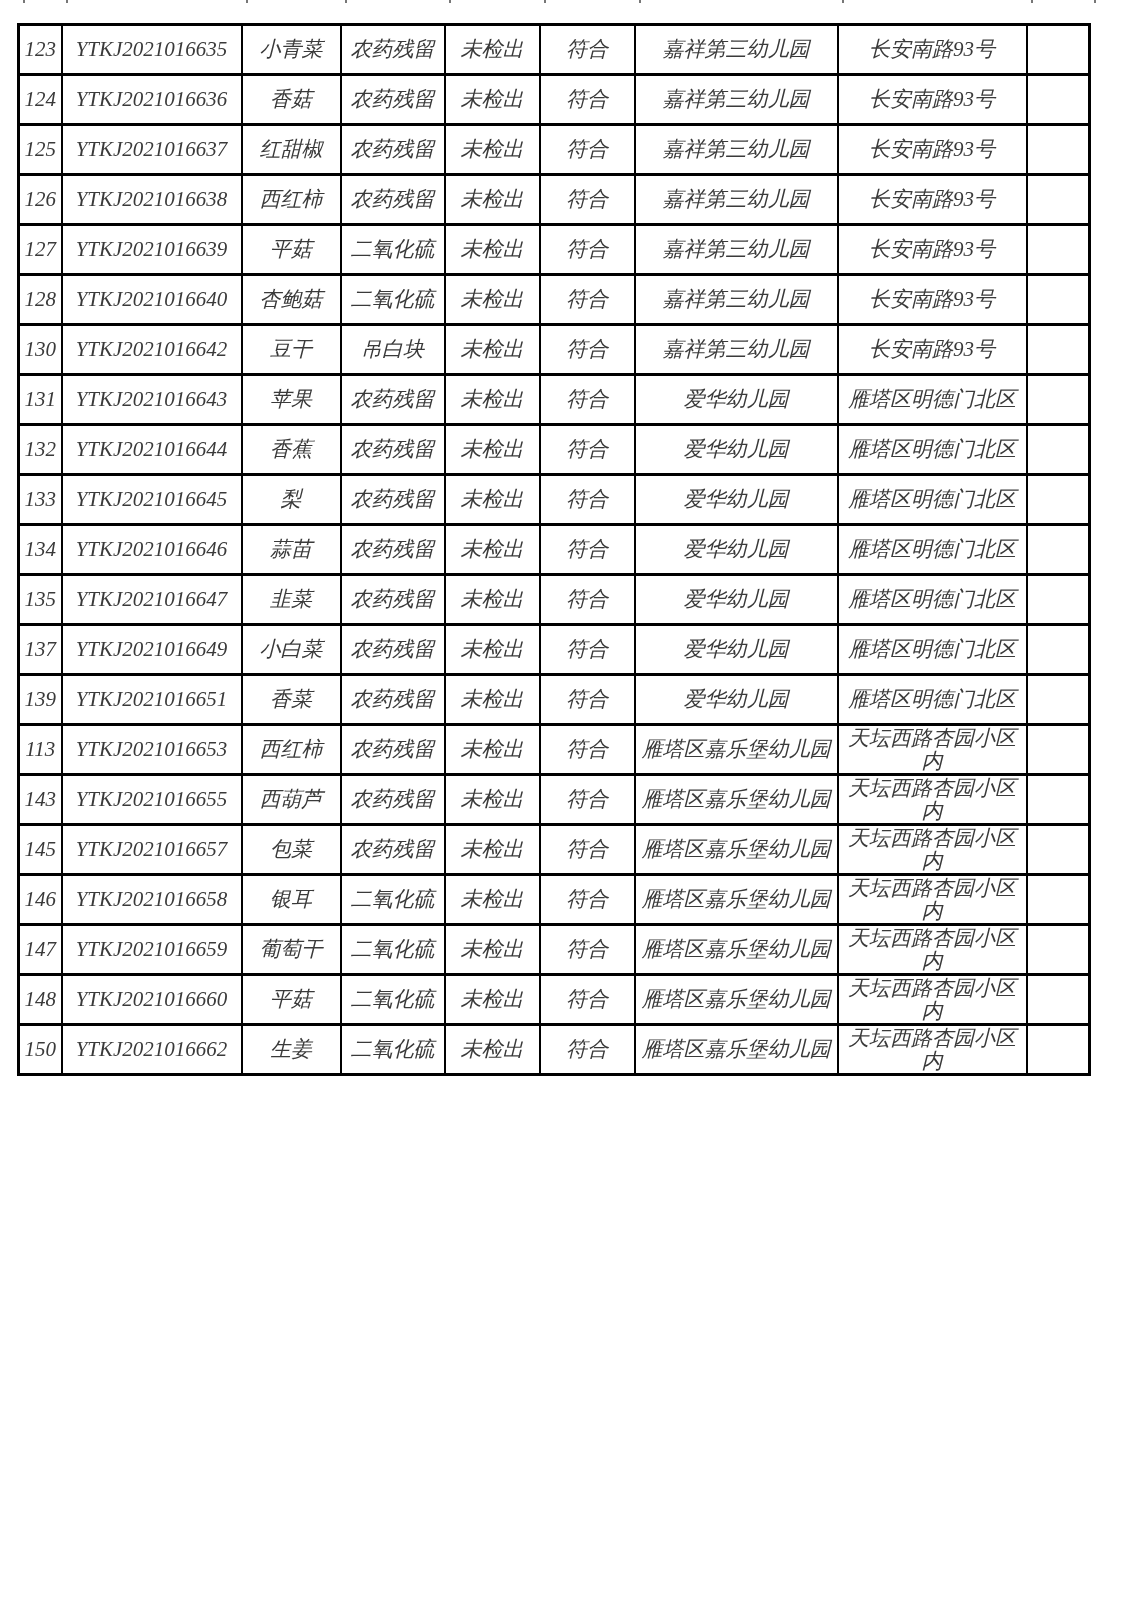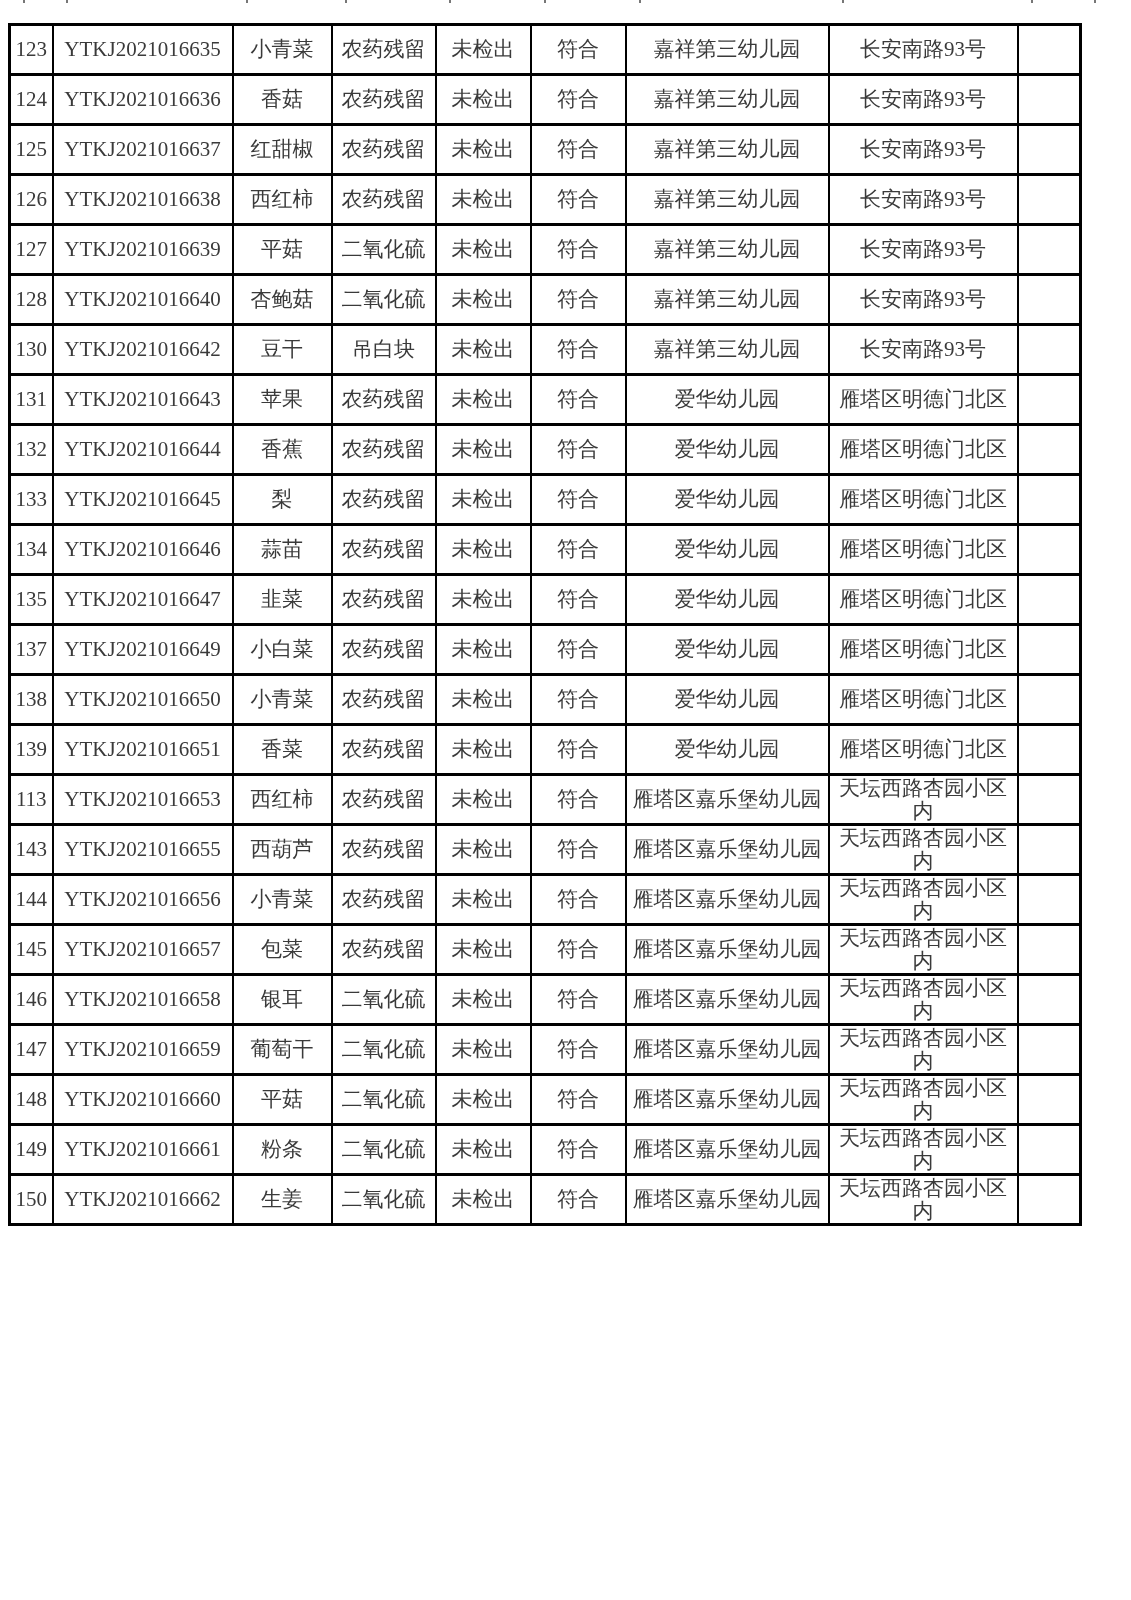--- a/index.html
+++ b/index.html
@@ -12,21 +12,21 @@
   body{
     width:1131px;height:1600px;
     background:var(--bg-color);
     font-family:"Liberation Serif","DejaVu Serif",serif;
     position:relative;
     overflow:hidden;
   }
   
   .stubs{position:absolute;top:0;left:0;width:1131px;height:3px;}
   .stub{position:absolute;top:0;width:2px;height:3px;background:var(--stub-color);}
-  .tbl-wrap{position:absolute;left:8px;top:23px;}
+  .tbl-wrap{position:absolute;left:17px;top:23px;font-style:italic;}
   table{
     border-collapse:collapse;
     table-layout:fixed;
     width:1071px;
     border:3px solid var(--border-color);
   }
   td{
     border:2px solid var(--border-color);
     border-top-width:3px;
     border-bottom-width:3px;
@@ -217,31 +217,20 @@
           <td>YTKJ2021016649</td>
           <td>小白菜</td>
           <td>农药残留</td>
           <td>未检出</td>
           <td>符合</td>
           <td>爱华幼儿园</td>
           <td>雁塔区明德门北区</td>
           <td></td>
         </tr>
         <tr>
-          <td>138</td>
-          <td>YTKJ2021016650</td>
-          <td>小青菜</td>
-          <td>农药残留</td>
-          <td>未检出</td>
-          <td>符合</td>
-          <td>爱华幼儿园</td>
-          <td>雁塔区明德门北区</td>
-          <td></td>
-        </tr>
-        <tr>
           <td>139</td>
           <td>YTKJ2021016651</td>
           <td>香菜</td>
           <td>农药残留</td>
           <td>未检出</td>
           <td>符合</td>
           <td>爱华幼儿园</td>
           <td>雁塔区明德门北区</td>
           <td></td>
         </tr>
@@ -263,32 +252,20 @@
           <td>西葫芦</td>
           <td>农药残留</td>
           <td>未检出</td>
           <td>符合</td>
           <td>雁塔区嘉乐堡幼儿园</td>
           <td>天坛西路杏园小区
 内</td>
           <td></td>
         </tr>
         <tr>
-          <td>144</td>
-          <td>YTKJ2021016656</td>
-          <td>小青菜</td>
-          <td>农药残留</td>
-          <td>未检出</td>
-          <td>符合</td>
-          <td>雁塔区嘉乐堡幼儿园</td>
-          <td>天坛西路杏园小区
-内</td>
-          <td></td>
-        </tr>
-        <tr>
           <td>145</td>
           <td>YTKJ2021016657</td>
           <td>包菜</td>
           <td>农药残留</td>
           <td>未检出</td>
           <td>符合</td>
           <td>雁塔区嘉乐堡幼儿园</td>
           <td>天坛西路杏园小区
 内</td>
           <td></td>
@@ -314,32 +291,20 @@
           <td>符合</td>
           <td>雁塔区嘉乐堡幼儿园</td>
           <td>天坛西路杏园小区
 内</td>
           <td></td>
         </tr>
         <tr>
           <td>148</td>
           <td>YTKJ2021016660</td>
           <td>平菇</td>
-          <td>二氧化硫</td>
-          <td>未检出</td>
-          <td>符合</td>
-          <td>雁塔区嘉乐堡幼儿园</td>
-          <td>天坛西路杏园小区
-内</td>
-          <td></td>
-        </tr>
-        <tr>
-          <td>149</td>
-          <td>YTKJ2021016661</td>
-          <td>粉条</td>
           <td>二氧化硫</td>
           <td>未检出</td>
           <td>符合</td>
           <td>雁塔区嘉乐堡幼儿园</td>
           <td>天坛西路杏园小区
 内</td>
           <td></td>
         </tr>
         <tr>
           <td>150</td>

